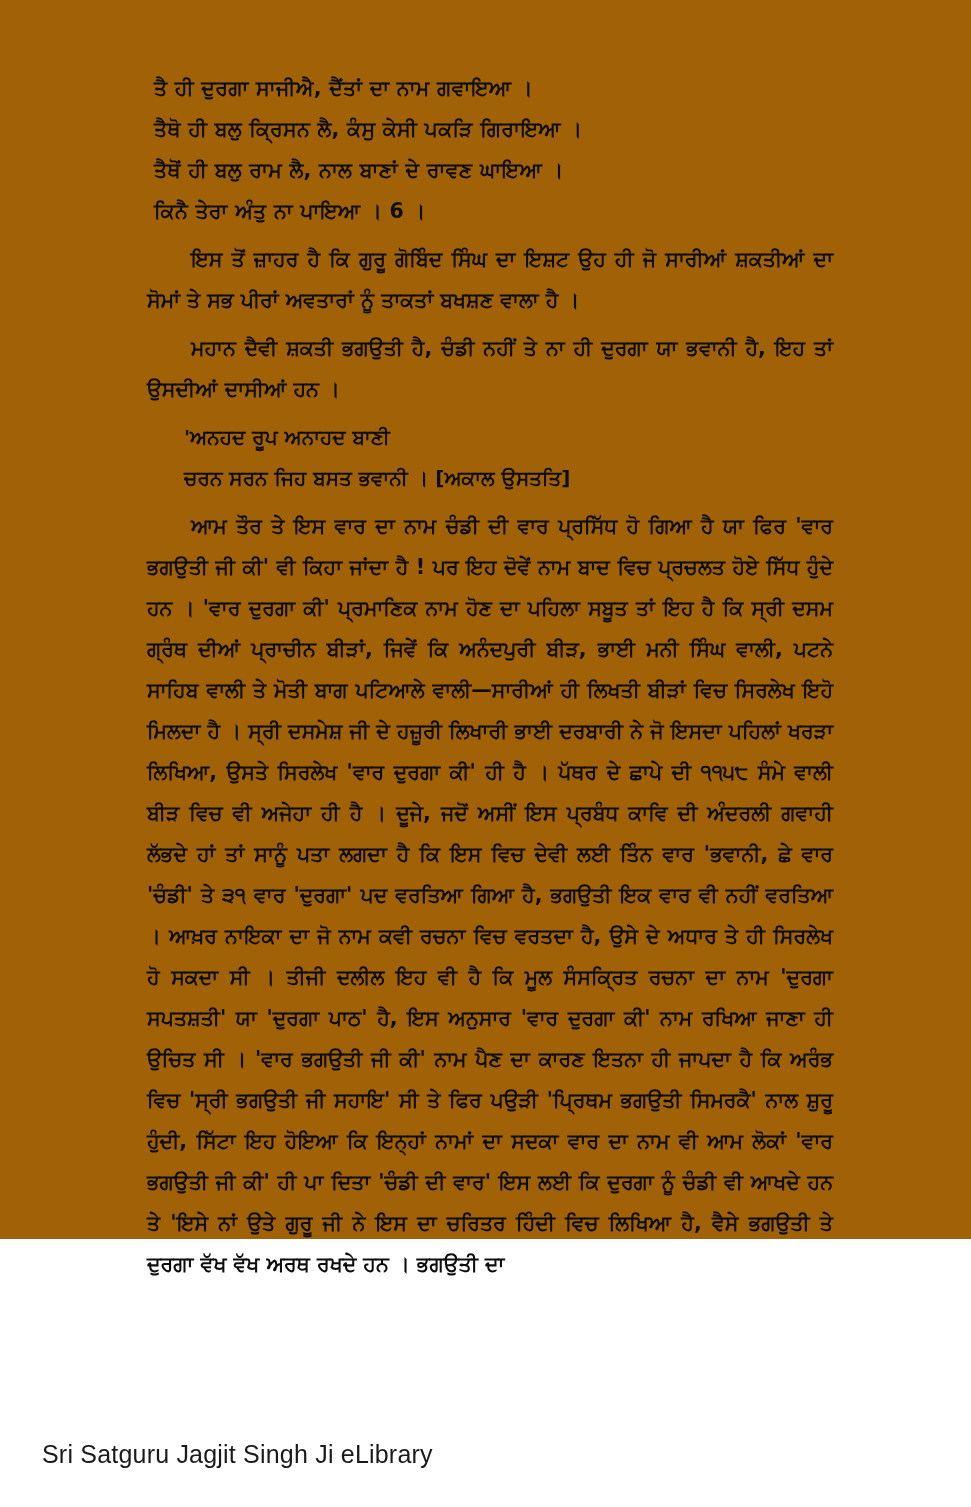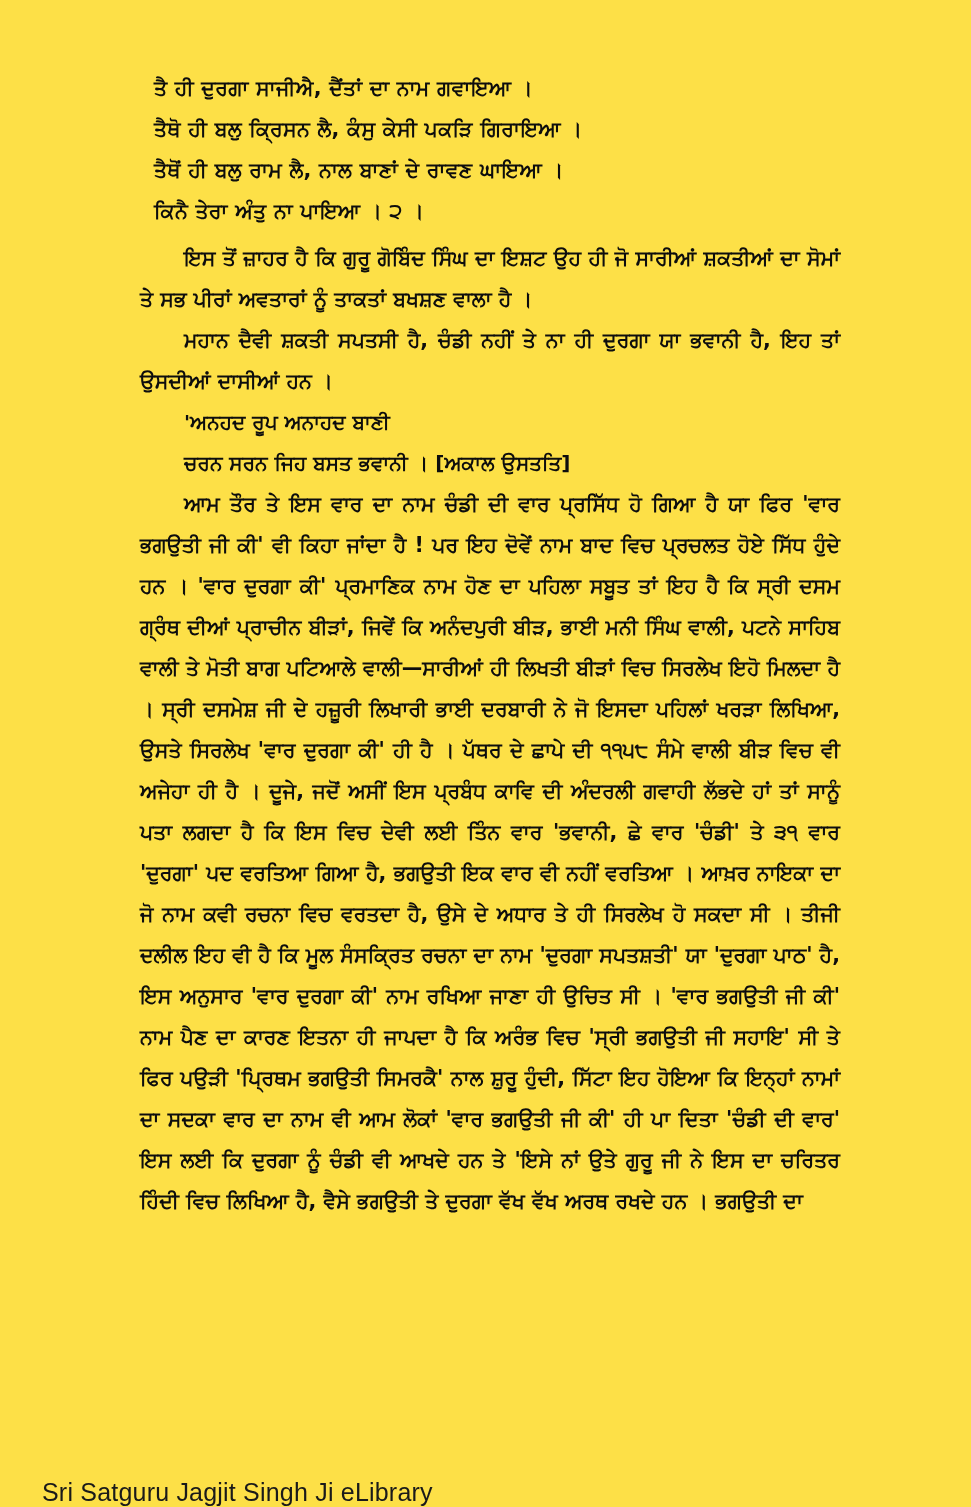--- a/index.html
+++ b/index.html
@@ -12,22 +12,22 @@
     height: 1507px;
     position: relative;
     font-family: "Liberation Sans", sans-serif;
     color: #111111;
     overflow: hidden;
   }
   .page {
     position: absolute;
     left: 0; top: 0;
     width: 971px;
-    height: 1507px;
-    background: #fde047;
+    height: 1239px;
+    background: #a16207;
   }
   .content {
     position: absolute;
     left: 140px;
     top: 68px;
     width: 700px;
   }
   .verse-block {
     margin: 0 0 6px 0;
   }
@@ -43,21 +43,21 @@
     padding-left: 14px;
   }
   .para {
     font-family: "DejaVu Sans", sans-serif;
     font-size: 20.5px;
     line-height: 41px;
     color: #0d0d0d;
     font-weight: 600;
     text-align: justify;
     text-justify: inter-word;
-    margin: 0;
+    margin: 7px;
   }
   .para.indent {
     text-indent: 44px;
   }
   .quote-line {
     font-family: "DejaVu Sans", sans-serif;
     font-size: 20px;
     line-height: 41px;
     color: #0d0d0d;
     font-weight: 600;
@@ -75,21 +75,21 @@
     font-weight: 700;
     color: #111111;
   }
   .footer {
     position: absolute;
     left: 0;
     top: 1440px;
     width: 971px;
     height: 67px;
     display: flex;
-    align-items: flex-end;
+    align-items: flex-start;
     justify-content: space-between;
     padding: 0 42px;
     box-sizing: border-box;
   }
   .footer-left, .footer-right {
     font-family: "Liberation Sans", sans-serif;
     font-size: 25px;
     color: #1a1a1a;
     letter-spacing: 0.2px;
     white-space: nowrap;
@@ -99,26 +99,26 @@
 <body>
 
 <div class="page">
 
   <div class="content">
 
     <div class="verse-block">
       <div class="verse-line">ਤੈ ਹੀ ਦੁਰਗਾ ਸਾਜੀਐ, ਦੈਂਤਾਂ ਦਾ ਨਾਮ ਗਵਾਇਆ ।</div>
       <div class="verse-line">ਤੈਥੋ ਹੀ ਬਲੁ ਕ੍ਰਿਸਨ ਲੈ, ਕੰਸੁ ਕੇਸੀ ਪਕੜਿ ਗਿਰਾਇਆ ।</div>
       <div class="verse-line">ਤੈਥੋਂ ਹੀ ਬਲੁ ਰਾਮ ਲੈ, ਨਾਲ ਬਾਣਾਂ ਦੇ ਰਾਵਣ ਘਾਇਆ ।</div>
-      <div class="verse-line">ਕਿਨੈ ਤੇਰਾ ਅੰਤੁ ਨਾ ਪਾਇਆ । ੨ ।</div>
+      <div class="verse-line">ਕਿਨੈ ਤੇਰਾ ਅੰਤੁ ਨਾ ਪਾਇਆ । 6 ।</div>
     </div>
 
     <p class="para indent">ਇਸ ਤੋਂ ਜ਼ਾਹਰ ਹੈ ਕਿ ਗੁਰੂ ਗੋਬਿੰਦ ਸਿੰਘ ਦਾ ਇਸ਼ਟ ਉਹ ਹੀ ਜੋ ਸਾਰੀਆਂ ਸ਼ਕਤੀਆਂ ਦਾ ਸੋਮਾਂ ਤੇ ਸਭ ਪੀਰਾਂ ਅਵਤਾਰਾਂ ਨੂੰ ਤਾਕਤਾਂ ਬਖਸ਼ਣ ਵਾਲਾ ਹੈ ।</p>
 
-    <p class="para indent">ਮਹਾਨ ਦੈਵੀ ਸ਼ਕਤੀ ਸਪਤਸੀ ਹੈ, ਚੰਡੀ ਨਹੀਂ ਤੇ ਨਾ ਹੀ ਦੁਰਗਾ ਯਾ ਭਵਾਨੀ ਹੈ, ਇਹ ਤਾਂ ਉਸਦੀਆਂ ਦਾਸੀਆਂ ਹਨ ।</p>
+    <p class="para indent">ਮਹਾਨ ਦੈਵੀ ਸ਼ਕਤੀ ਭਗਉਤੀ ਹੈ, ਚੰਡੀ ਨਹੀਂ ਤੇ ਨਾ ਹੀ ਦੁਰਗਾ ਯਾ ਭਵਾਨੀ ਹੈ, ਇਹ ਤਾਂ ਉਸਦੀਆਂ ਦਾਸੀਆਂ ਹਨ ।</p>
 
     <div class="quote-line">'ਅਨਹਦ ਰੂਪ ਅਨਾਹਦ ਬਾਣੀ</div>
     <div class="quote-line">ਚਰਨ ਸਰਨ ਜਿਹ ਬਸਤ ਭਵਾਨੀ । [ਅਕਾਲ ਉਸਤਤਿ]</div>
 
     <p class="para indent">ਆਮ ਤੌਰ ਤੇ ਇਸ ਵਾਰ ਦਾ ਨਾਮ ਚੰਡੀ ਦੀ ਵਾਰ ਪ੍ਰਸਿੱਧ ਹੋ ਗਿਆ ਹੈ ਯਾ ਫਿਰ 'ਵਾਰ ਭਗਉਤੀ ਜੀ ਕੀ' ਵੀ ਕਿਹਾ ਜਾਂਦਾ ਹੈ ! ਪਰ ਇਹ ਦੋਵੇਂ ਨਾਮ ਬਾਦ ਵਿਚ ਪ੍ਰਚਲਤ ਹੋਏ ਸਿੱਧ ਹੁੰਦੇ ਹਨ । 'ਵਾਰ ਦੁਰਗਾ ਕੀ' ਪ੍ਰਮਾਣਿਕ ਨਾਮ ਹੋਣ ਦਾ ਪਹਿਲਾ ਸਬੂਤ ਤਾਂ ਇਹ ਹੈ ਕਿ ਸ੍ਰੀ ਦਸਮ ਗ੍ਰੰਥ ਦੀਆਂ ਪ੍ਰਾਚੀਨ ਬੀੜਾਂ, ਜਿਵੇਂ ਕਿ ਅਨੰਦਪੁਰੀ ਬੀੜ, ਭਾਈ ਮਨੀ ਸਿੰਘ ਵਾਲੀ, ਪਟਨੇ ਸਾਹਿਬ ਵਾਲੀ ਤੇ ਮੋਤੀ ਬਾਗ ਪਟਿਆਲੇ ਵਾਲੀ—ਸਾਰੀਆਂ ਹੀ ਲਿਖਤੀ ਬੀੜਾਂ ਵਿਚ ਸਿਰਲੇਖ ਇਹੋ ਮਿਲਦਾ ਹੈ । ਸ੍ਰੀ ਦਸਮੇਸ਼ ਜੀ ਦੇ ਹਜ਼ੂਰੀ ਲਿਖਾਰੀ ਭਾਈ ਦਰਬਾਰੀ ਨੇ ਜੋ ਇਸਦਾ ਪਹਿਲਾਂ ਖਰੜਾ ਲਿਖਿਆ, ਉਸਤੇ ਸਿਰਲੇਖ 'ਵਾਰ ਦੁਰਗਾ ਕੀ' ਹੀ ਹੈ । ਪੱਥਰ ਦੇ ਛਾਪੇ ਦੀ ੧੧੫੮ ਸੰਮੇ ਵਾਲੀ ਬੀੜ ਵਿਚ ਵੀ ਅਜੇਹਾ ਹੀ ਹੈ । ਦੂਜੇ, ਜਦੋਂ ਅਸੀਂ ਇਸ ਪ੍ਰਬੰਧ ਕਾਵਿ ਦੀ ਅੰਦਰਲੀ ਗਵਾਹੀ ਲੱਭਦੇ ਹਾਂ ਤਾਂ ਸਾਨੂੰ ਪਤਾ ਲਗਦਾ ਹੈ ਕਿ ਇਸ ਵਿਚ ਦੇਵੀ ਲਈ ਤਿੰਨ ਵਾਰ 'ਭਵਾਨੀ, ਛੇ ਵਾਰ 'ਚੰਡੀ' ਤੇ ੩੧ ਵਾਰ 'ਦੁਰਗਾ' ਪਦ ਵਰਤਿਆ ਗਿਆ ਹੈ, ਭਗਉਤੀ ਇਕ ਵਾਰ ਵੀ ਨਹੀਂ ਵਰਤਿਆ । ਆਖ਼ਰ ਨਾਇਕਾ ਦਾ ਜੋ ਨਾਮ ਕਵੀ ਰਚਨਾ ਵਿਚ ਵਰਤਦਾ ਹੈ, ਉਸੇ ਦੇ ਅਧਾਰ ਤੇ ਹੀ ਸਿਰਲੇਖ ਹੋ ਸਕਦਾ ਸੀ । ਤੀਜੀ ਦਲੀਲ ਇਹ ਵੀ ਹੈ ਕਿ ਮੂਲ ਸੰਸਕ੍ਰਿਤ ਰਚਨਾ ਦਾ ਨਾਮ 'ਦੁਰਗਾ ਸਪਤਸ਼ਤੀ' ਯਾ 'ਦੁਰਗਾ ਪਾਠ' ਹੈ, ਇਸ ਅਨੁਸਾਰ 'ਵਾਰ ਦੁਰਗਾ ਕੀ' ਨਾਮ ਰਖਿਆ ਜਾਣਾ ਹੀ ਉਚਿਤ ਸੀ । 'ਵਾਰ ਭਗਉਤੀ ਜੀ ਕੀ' ਨਾਮ ਪੈਣ ਦਾ ਕਾਰਣ ਇਤਨਾ ਹੀ ਜਾਪਦਾ ਹੈ ਕਿ ਅਰੰਭ ਵਿਚ 'ਸ੍ਰੀ ਭਗਉਤੀ ਜੀ ਸਹਾਇ' ਸੀ ਤੇ ਫਿਰ ਪਉੜੀ 'ਪ੍ਰਿਥਮ ਭਗਉਤੀ ਸਿਮਰਕੈ' ਨਾਲ ਸ਼ੁਰੂ ਹੁੰਦੀ, ਸਿੱਟਾ ਇਹ ਹੋਇਆ ਕਿ ਇਨ੍ਹਾਂ ਨਾਮਾਂ ਦਾ ਸਦਕਾ ਵਾਰ ਦਾ ਨਾਮ ਵੀ ਆਮ ਲੋਕਾਂ 'ਵਾਰ ਭਗਉਤੀ ਜੀ ਕੀ' ਹੀ ਪਾ ਦਿਤਾ 'ਚੰਡੀ ਦੀ ਵਾਰ' ਇਸ ਲਈ ਕਿ ਦੁਰਗਾ ਨੂੰ ਚੰਡੀ ਵੀ ਆਖਦੇ ਹਨ ਤੇ 'ਇਸੇ ਨਾਂ ਉਤੇ ਗੁਰੂ ਜੀ ਨੇ ਇਸ ਦਾ ਚਰਿਤਰ ਹਿੰਦੀ ਵਿਚ ਲਿਖਿਆ ਹੈ, ਵੈਸੇ ਭਗਉਤੀ ਤੇ ਦੁਰਗਾ ਵੱਖ ਵੱਖ ਅਰਥ ਰਖਦੇ ਹਨ । ਭਗਉਤੀ ਦਾ</p>
 
   </div>
 
 
   <div class="footer">

